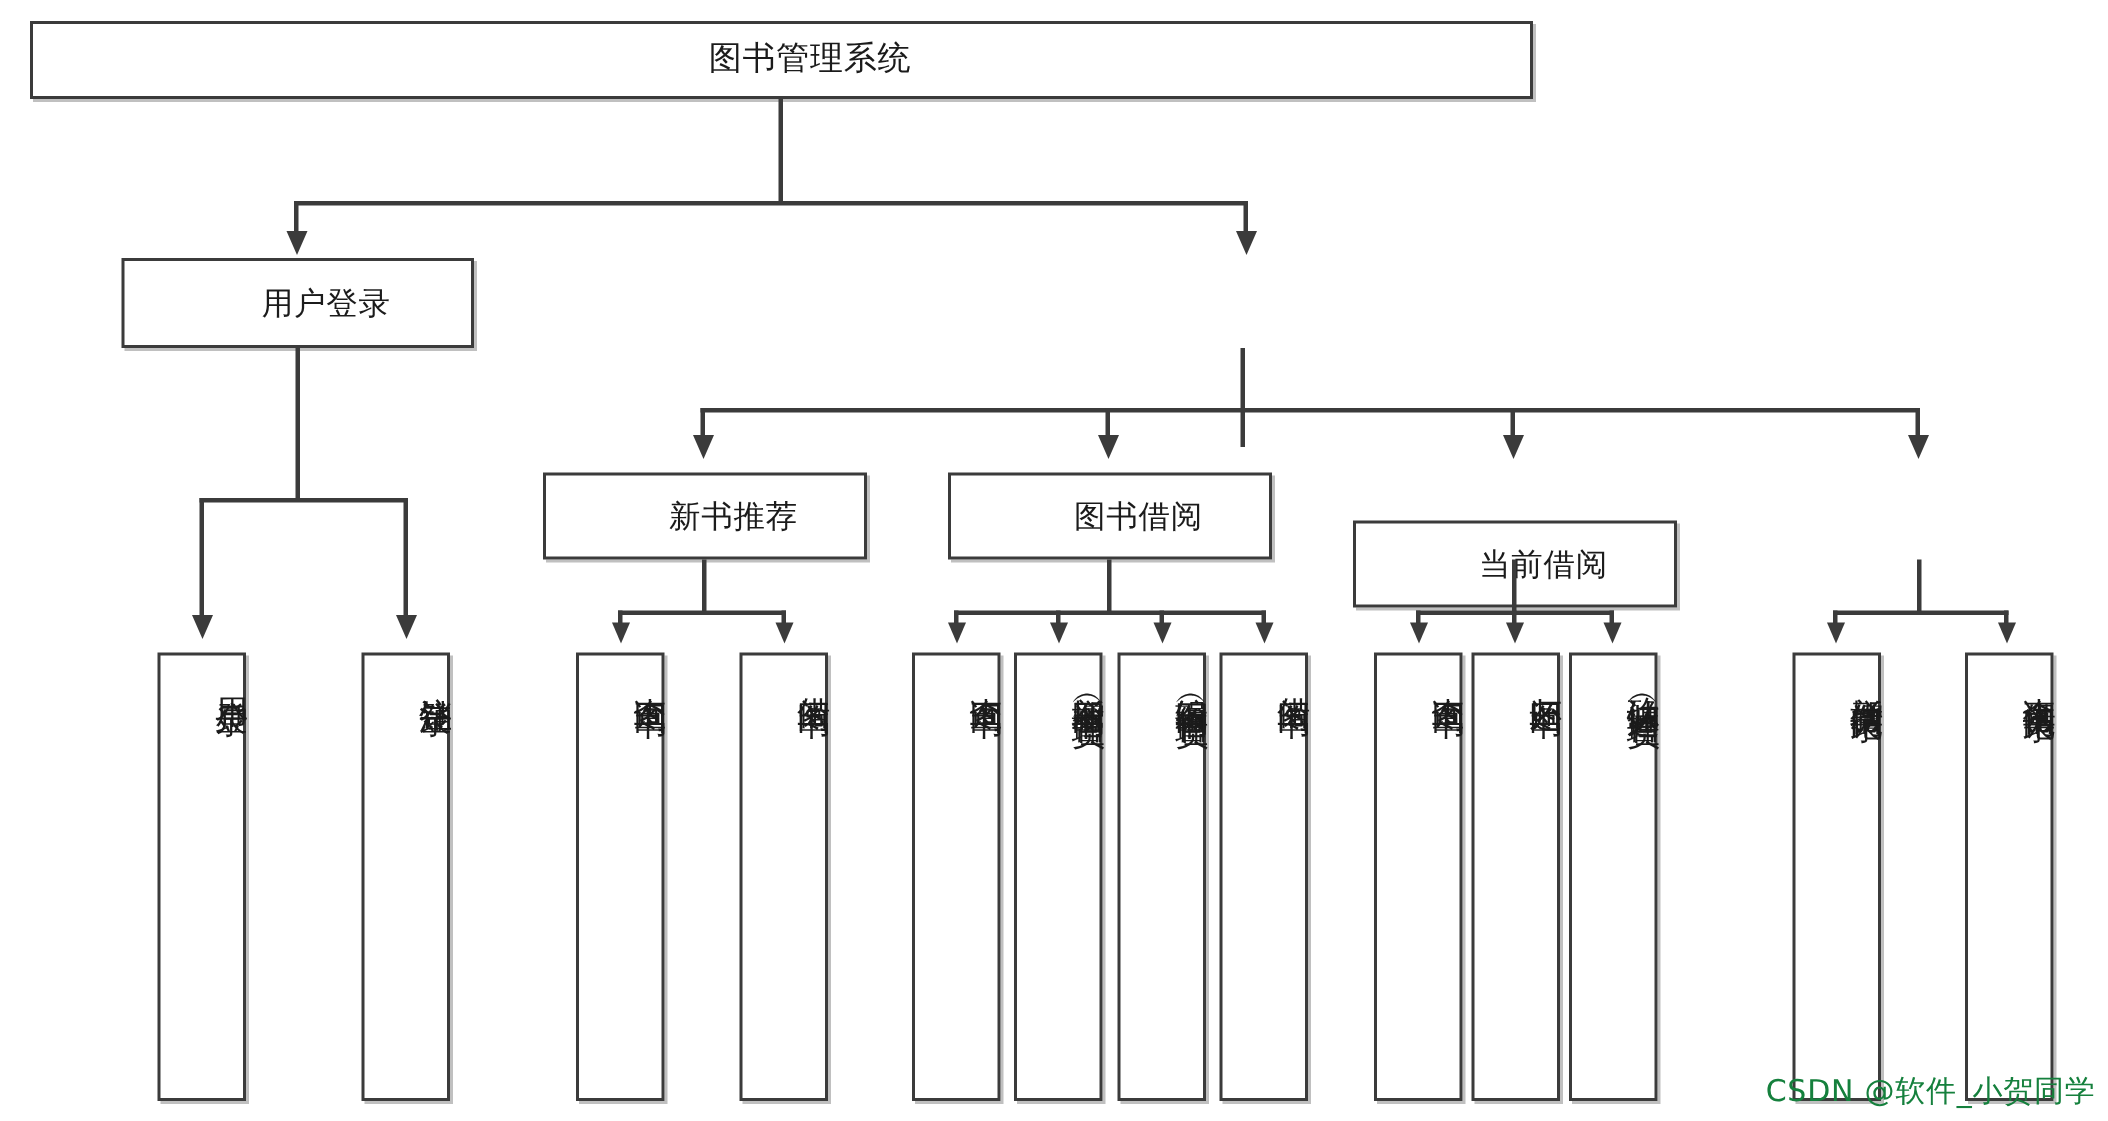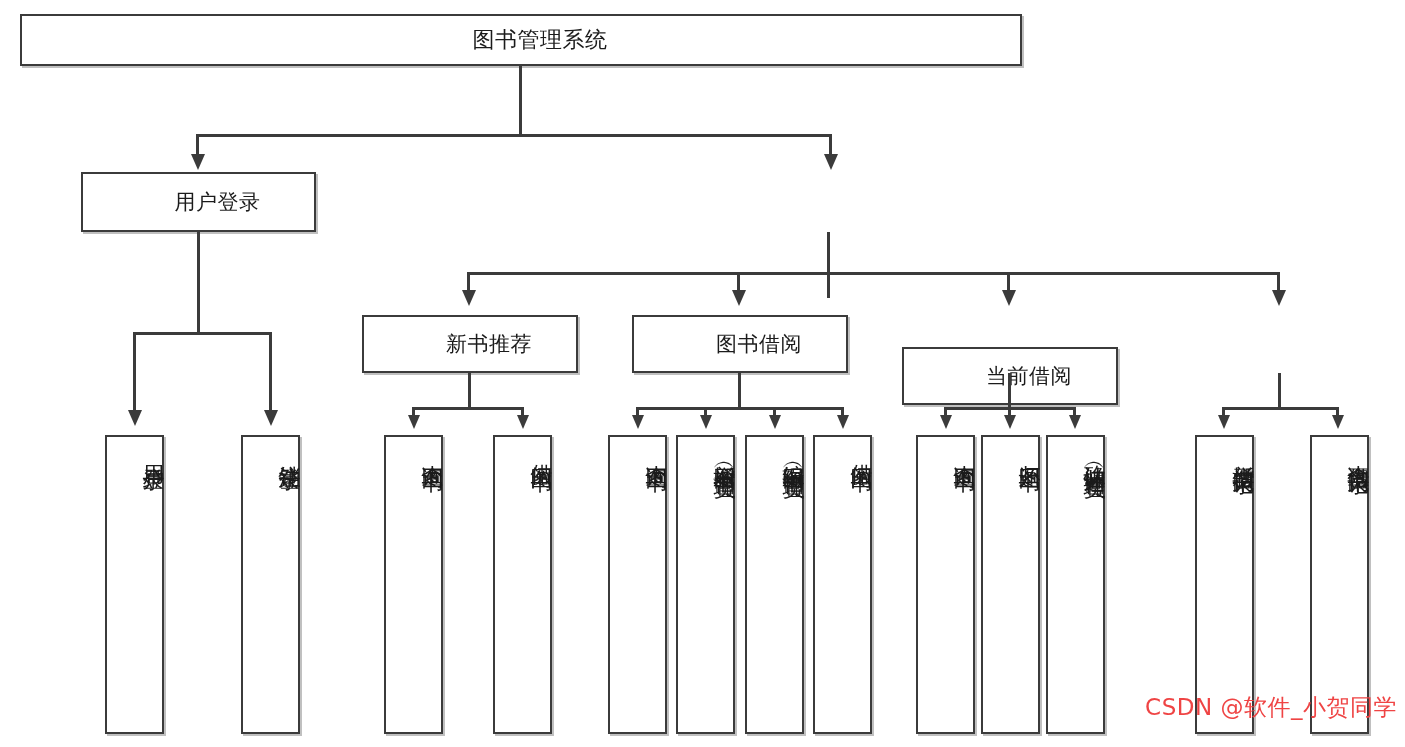--- a/index.html
+++ b/index.html
@@ -69,23 +69,23 @@
     border-top: 16px solid #3b3b3b;
   }
   .arrow.small {
     border-left-width: 6px;
     border-right-width: 6px;
     border-top-width: 14px;
   }
   #watermark {
     position: absolute;
     right: 8px;
-    bottom: 24px;
-    font-size: 23px;
-    color: #ef4444;
+    bottom: 6px;
+    font-size: 20px;
+    color: #15803d;
     white-space: nowrap;
     letter-spacing: 0.5px;
   }
 </style>
 </head>
 <body>
 
 <div id="canvas">
 
   <div class="node root horiz" style="left:20px; top:14px; width:1002px; height:52px;">

